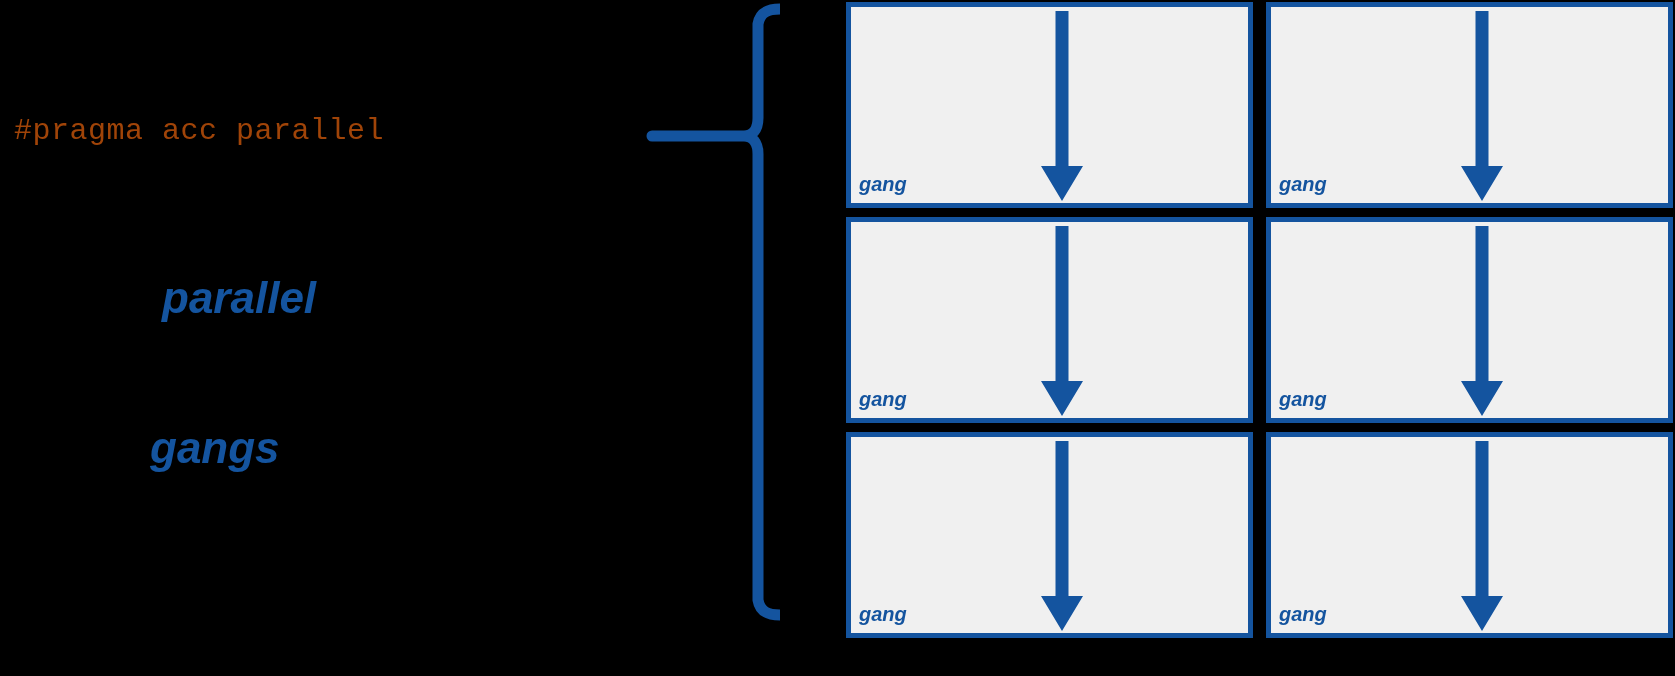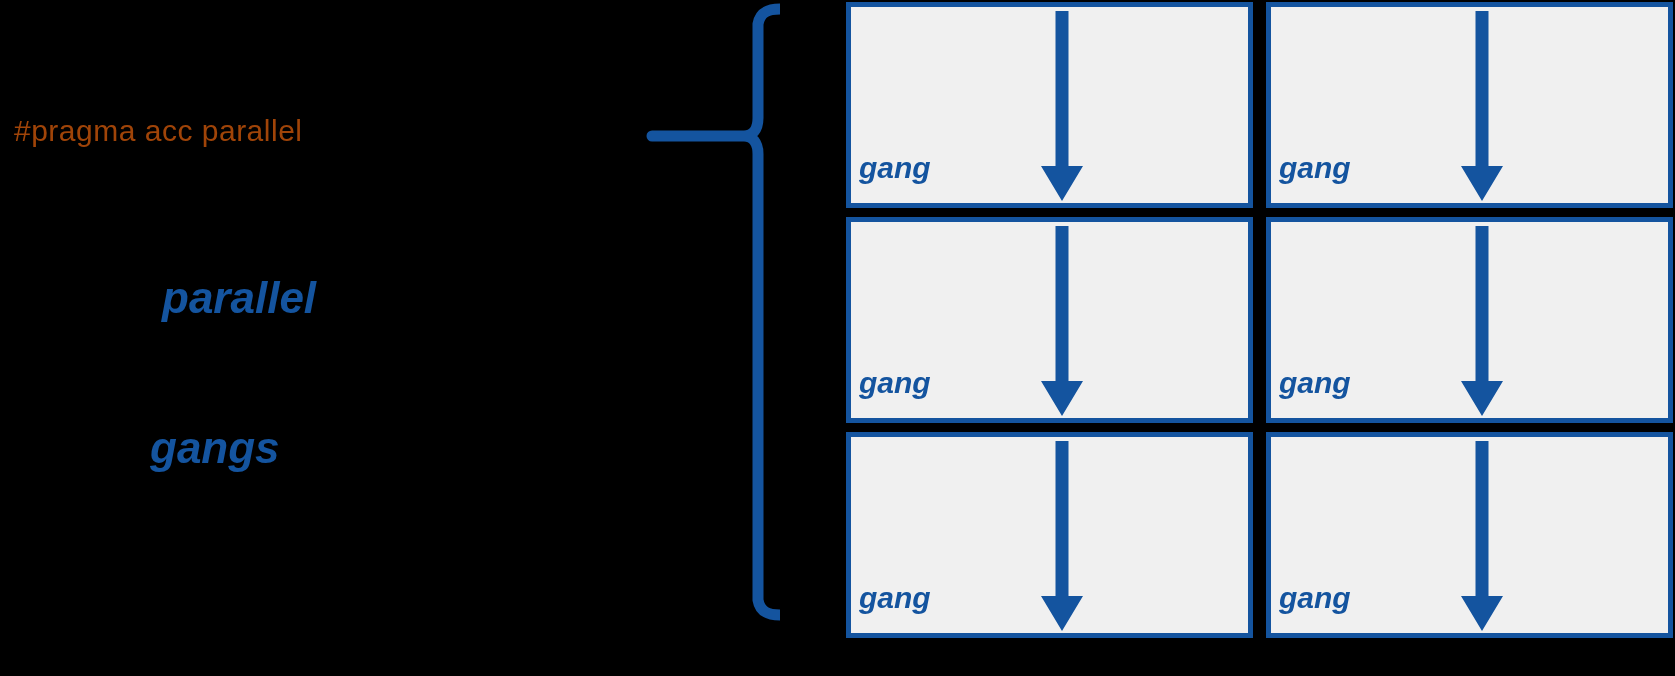--- a/index.html
+++ b/index.html
@@ -12,21 +12,21 @@
   #stage {
     position:relative;
     width:1675px; height:676px;
     background:#000000;
   }
 
   
   .pragma-text {
     position:absolute;
     left:14px; top:112px;
-    font-family:Liberation Sans, sans-serif;
+    font-family:Liberation Mono, monospace;
     font-size:30px;
     line-height:38px;
     letter-spacing:0.5px;
     color:#a04408;
     white-space:pre;
   }
   .concept-label {
     position:absolute;
     font-family:"Liberation Sans", sans-serif;
     font-style:italic;
@@ -61,25 +61,25 @@
   }
   .gang-cell {
     position:relative;
     background:#f0f0f0;
     border:5px solid #14549f;
     overflow:hidden;
   }
   .gang-label {
     position:absolute;
     left:8px;
-    bottom:18px;
+    bottom:2px;
     font-family:"Liberation Sans", sans-serif;
     font-style:italic;
     font-weight:bold;
-    font-size:30px;
+    font-size:20px;
     line-height:34px;
     color:#14549f;
     white-space:pre;
   }
   .gang-arrow {
     position:absolute;
     top:4px;
     left:189px;
     width:44px;
     height:100%;

